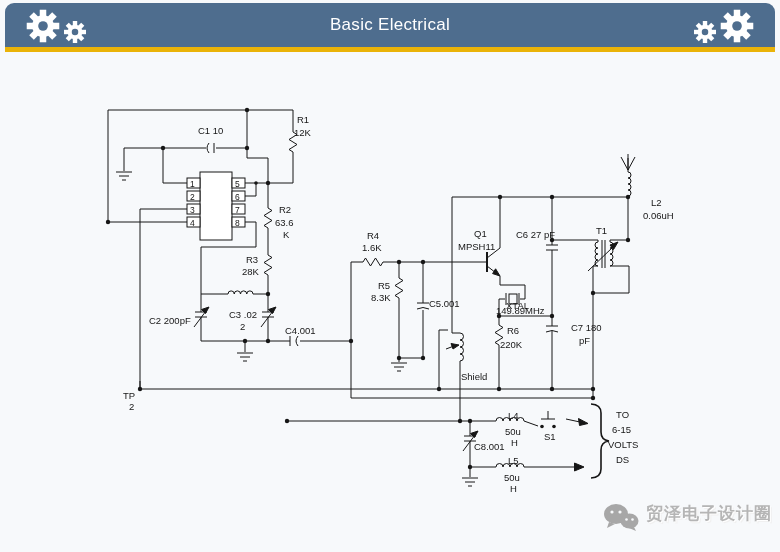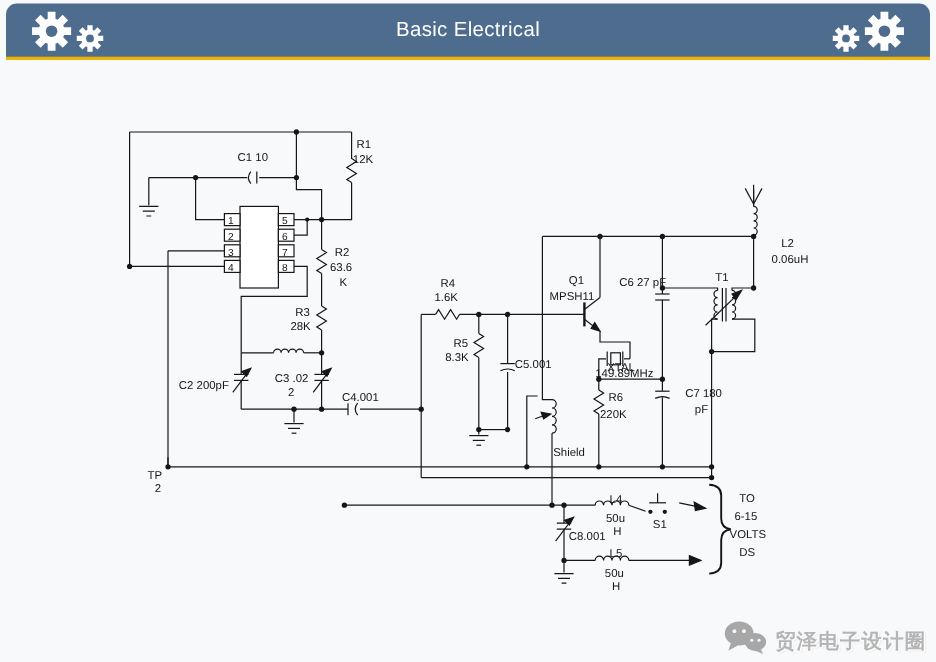--- a/index.html
+++ b/index.html
@@ -1,26 +1,26 @@
 <!DOCTYPE html>
 <html><head>
 <meta charset="utf-8">
 <style>
   html,body{margin:0;padding:0;}
   body{width:780px;height:552px;background:#f7f9fb;font-family:"Liberation Sans",sans-serif;position:relative;overflow:hidden;}
   .header{position:absolute;top:3px;left:5px;right:5px;height:44px;background:#4e6d8e;
-          border-radius:9px 9px 0 0;border-bottom:3px solid #eab308;}
+          border-radius:9px 9px 0 0;border-bottom:5px solid #eab308;}
   .header .title{position:absolute;left:0;right:0;top:0;height:44px;line-height:44px;
           text-align:center;color:#ffffff;font-size:17px;letter-spacing:0.3px;}
   .icons{position:absolute;top:0;height:44px;}
   .icons.left{left:6px;} .icons.right{right:6px;}
   svg text{fill:#161616;font-family:"Liberation Sans",sans-serif;font-size:9.5px;}
   svg text.pin{font-size:8.5px;}
   .schematic{position:absolute;left:0;top:50px;}
-  .wm{position:absolute;top:516px;right:8px;display:flex;align-items:flex-end;gap:7px;}
+  .wm{position:absolute;top:502px;right:8px;display:flex;align-items:flex-start;gap:7px;}
   .wm .wmtext{font-size:17px;font-weight:bold;color:#b5b5b5;letter-spacing:1px;
        text-shadow:1px 1px 0 #ffffff,2px 2px 0 #f0f0f0;}
 </style>
 </head>
 <body>
 
 <div class="header">
   <div class="icons left">
     <svg width="85" height="44">
       <defs>

